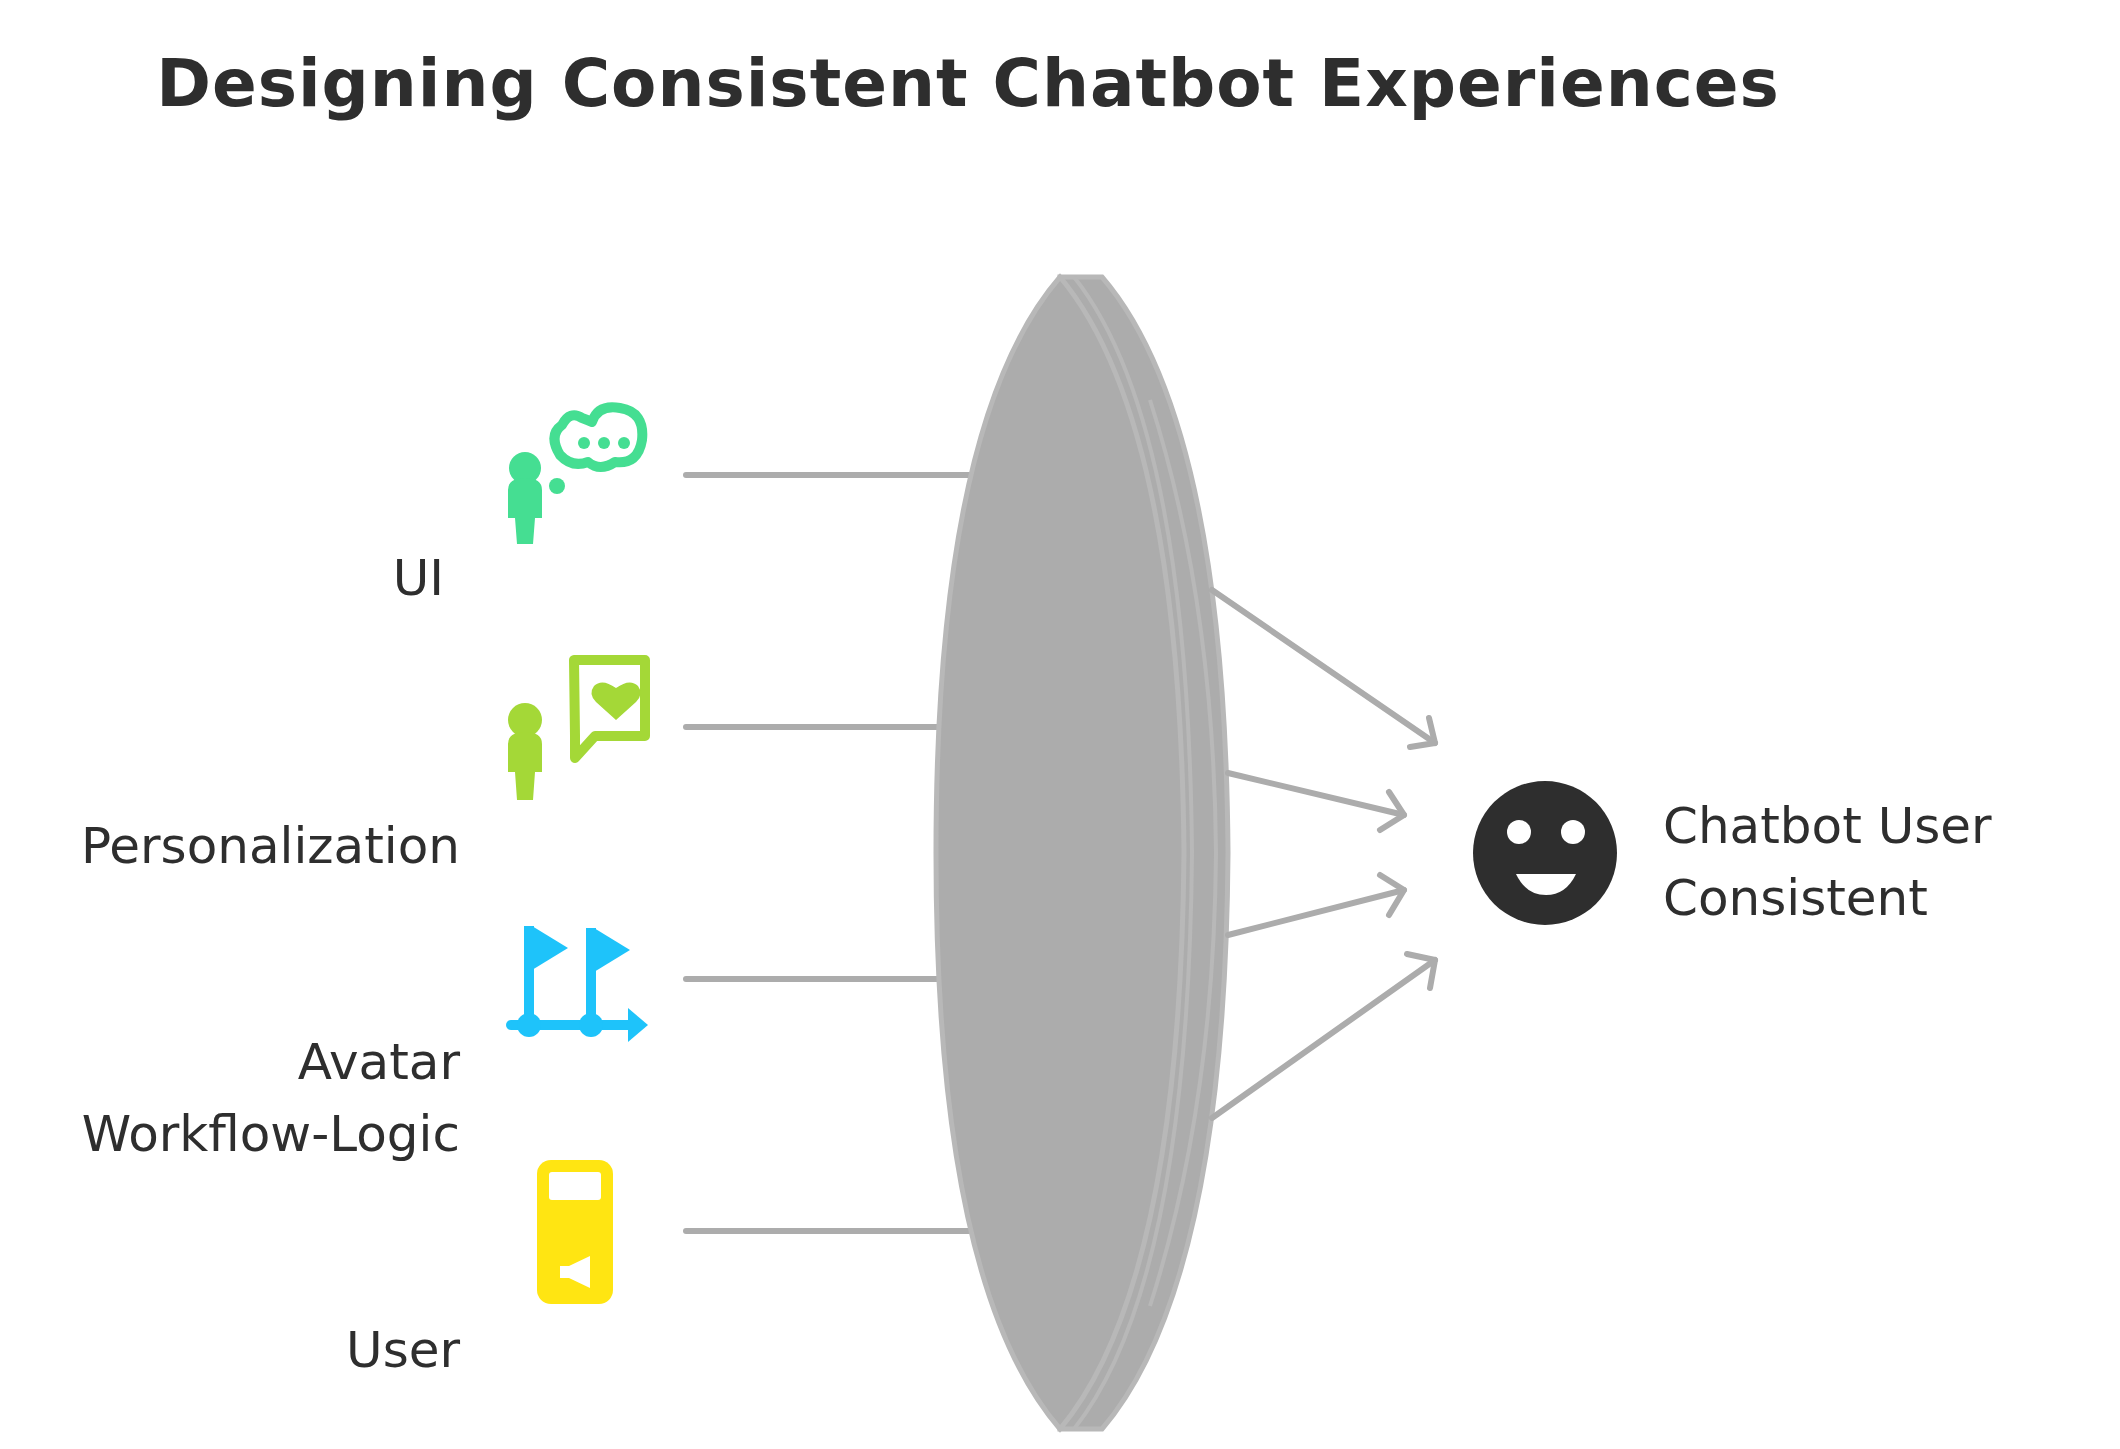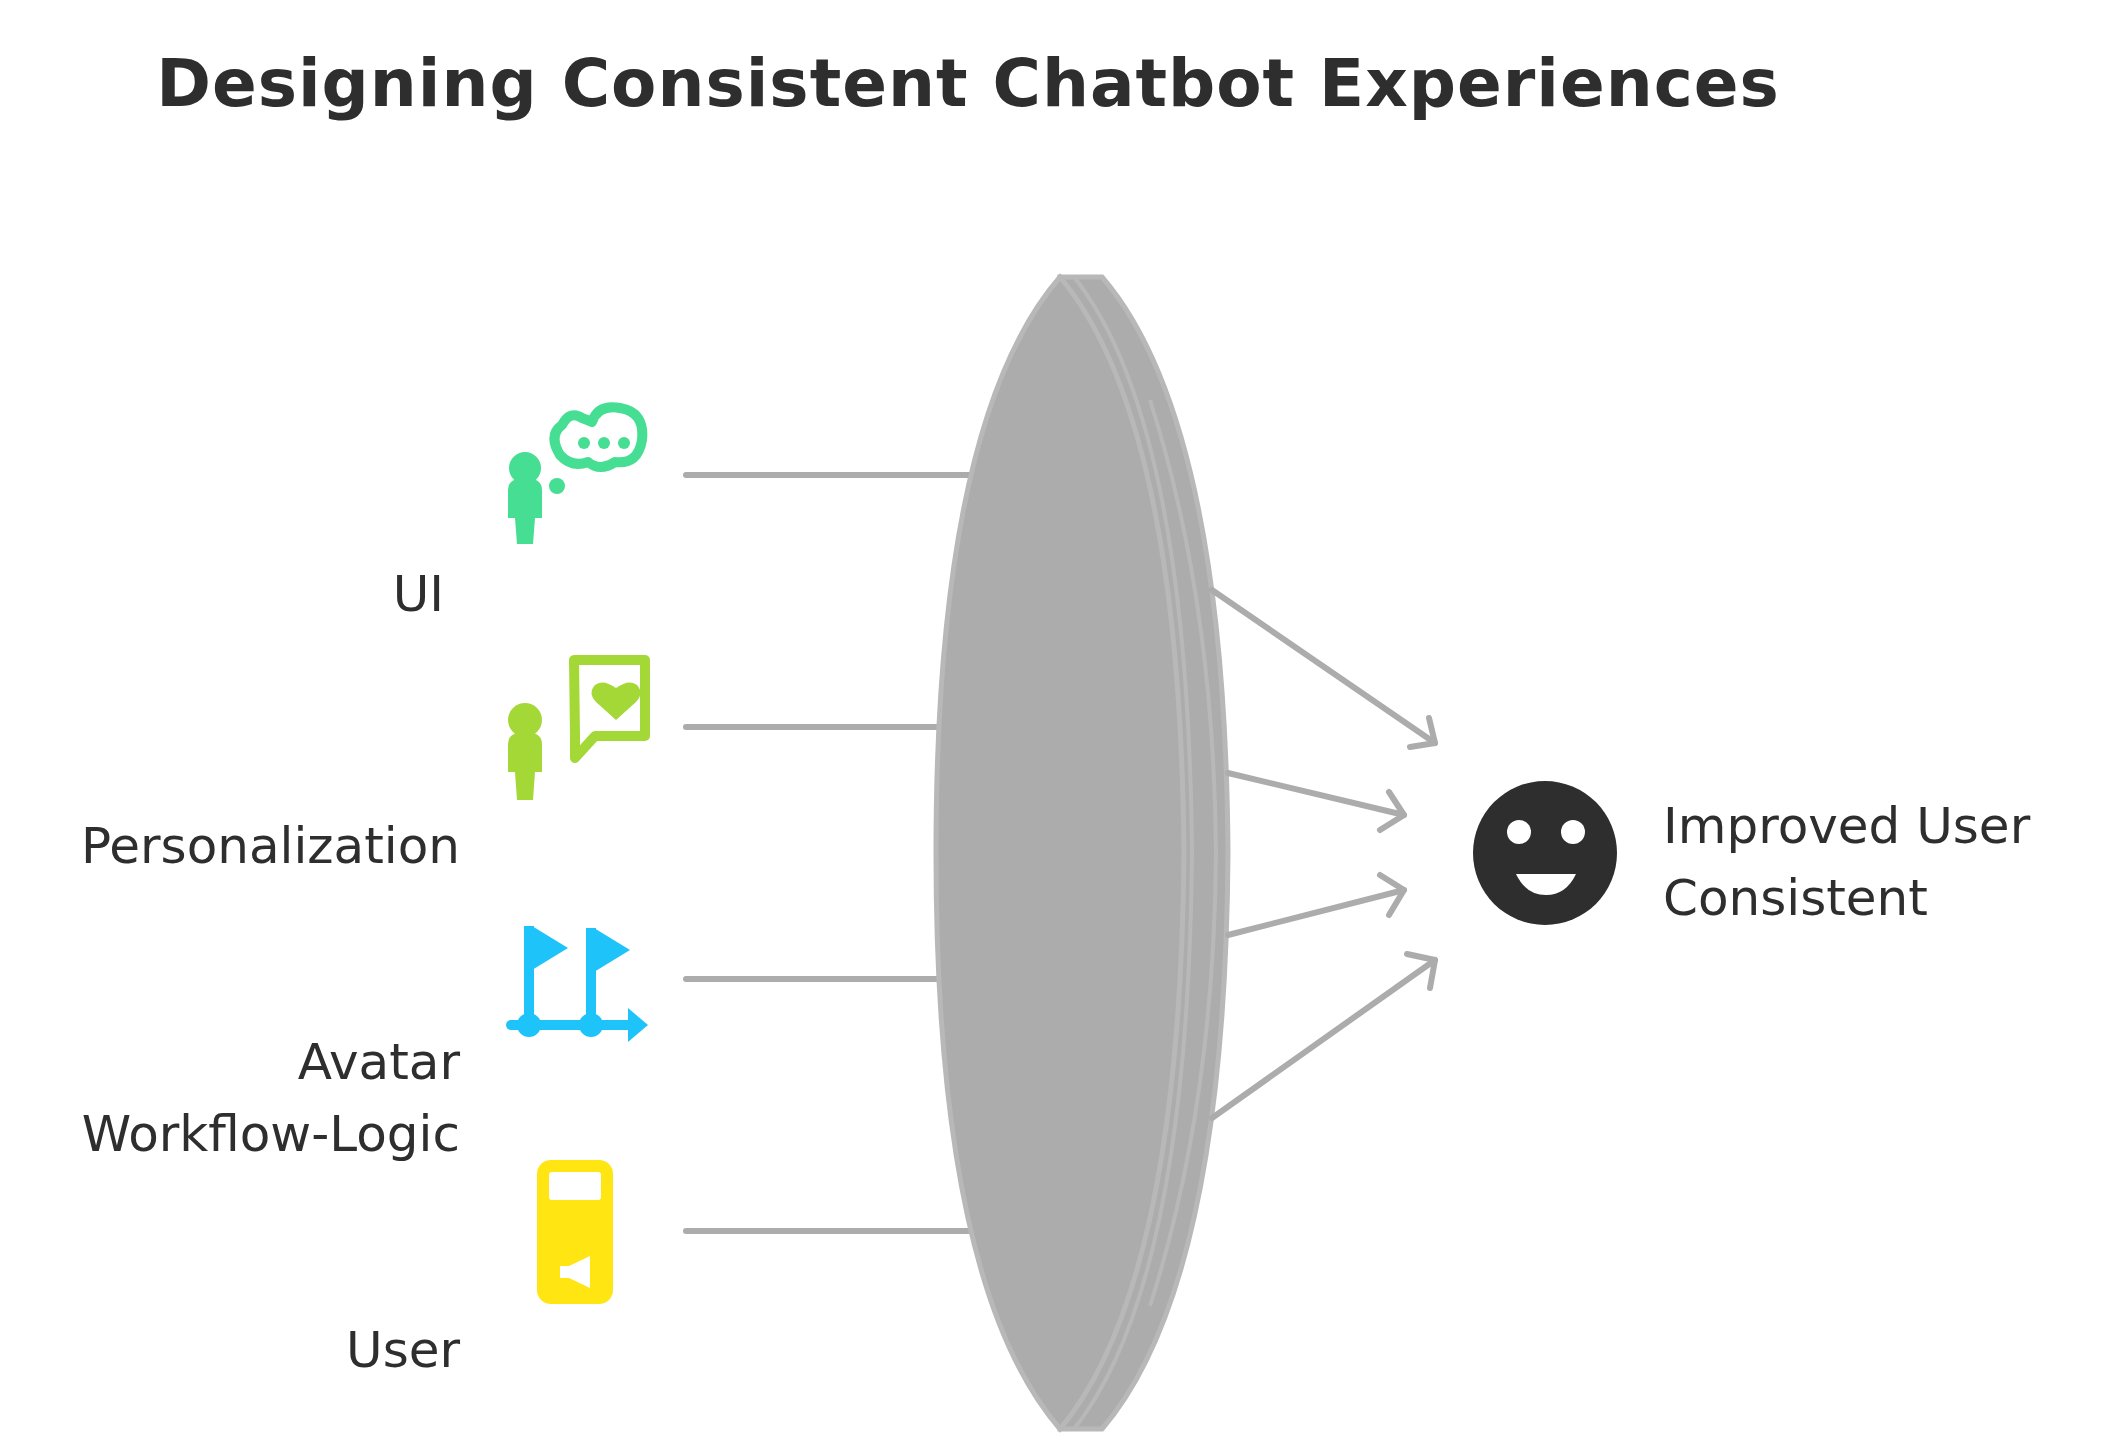--- a/index.html
+++ b/index.html
@@ -53,21 +53,21 @@
   </g>
 
   <g>
     <circle cx="1545" cy="853" r="72" fill="#2E2E2E"></circle>
     <circle cx="1519" cy="832" r="12" fill="#ffffff"></circle>
     <circle cx="1573" cy="832" r="12" fill="#ffffff"></circle>
     <path d="M1516 874 L1576 874 Q1566 895 1546 895 Q1526 895 1516 874 Z" fill="#ffffff"></path>
   </g>
 </svg>
 
-<div class="label" style="top:414px;">
+<div class="label" style="top:398px;">
   <span class="line">UI </span>
 </div>
 <div class="label" style="top:666px;">
   <span class="line">Personalization</span>
   <span class="line">Avatar</span>
 </div>
 <div class="label" style="top:954px;">
   <span class="line">Workflow-Logic</span>
 </div>
 <div class="label" style="top:1170px;">
@@ -111,15 +111,15 @@
   </g>
 </svg>
 
 <svg class="icon" style="left:535px; top:1158px;" width="80" height="150" viewBox="0 0 80 150">
   <rect x="2" y="2" width="76" height="144" rx="14" fill="#FFE512"></rect>
   <rect x="14" y="14" width="52" height="28" rx="3" fill="#ffffff"></rect>
   <path d="M25 108 L34 108 L55 98 L55 130 L34 120 L25 120 Z" fill="#ffffff"></path>
 </svg>
 
 <div class="outcome">
-  <span class="line">Improved User</span>
+  <span class="line">Chatbot User</span>
   <span class="line">Consistent</span>
 </div>
 
 </body></html>

